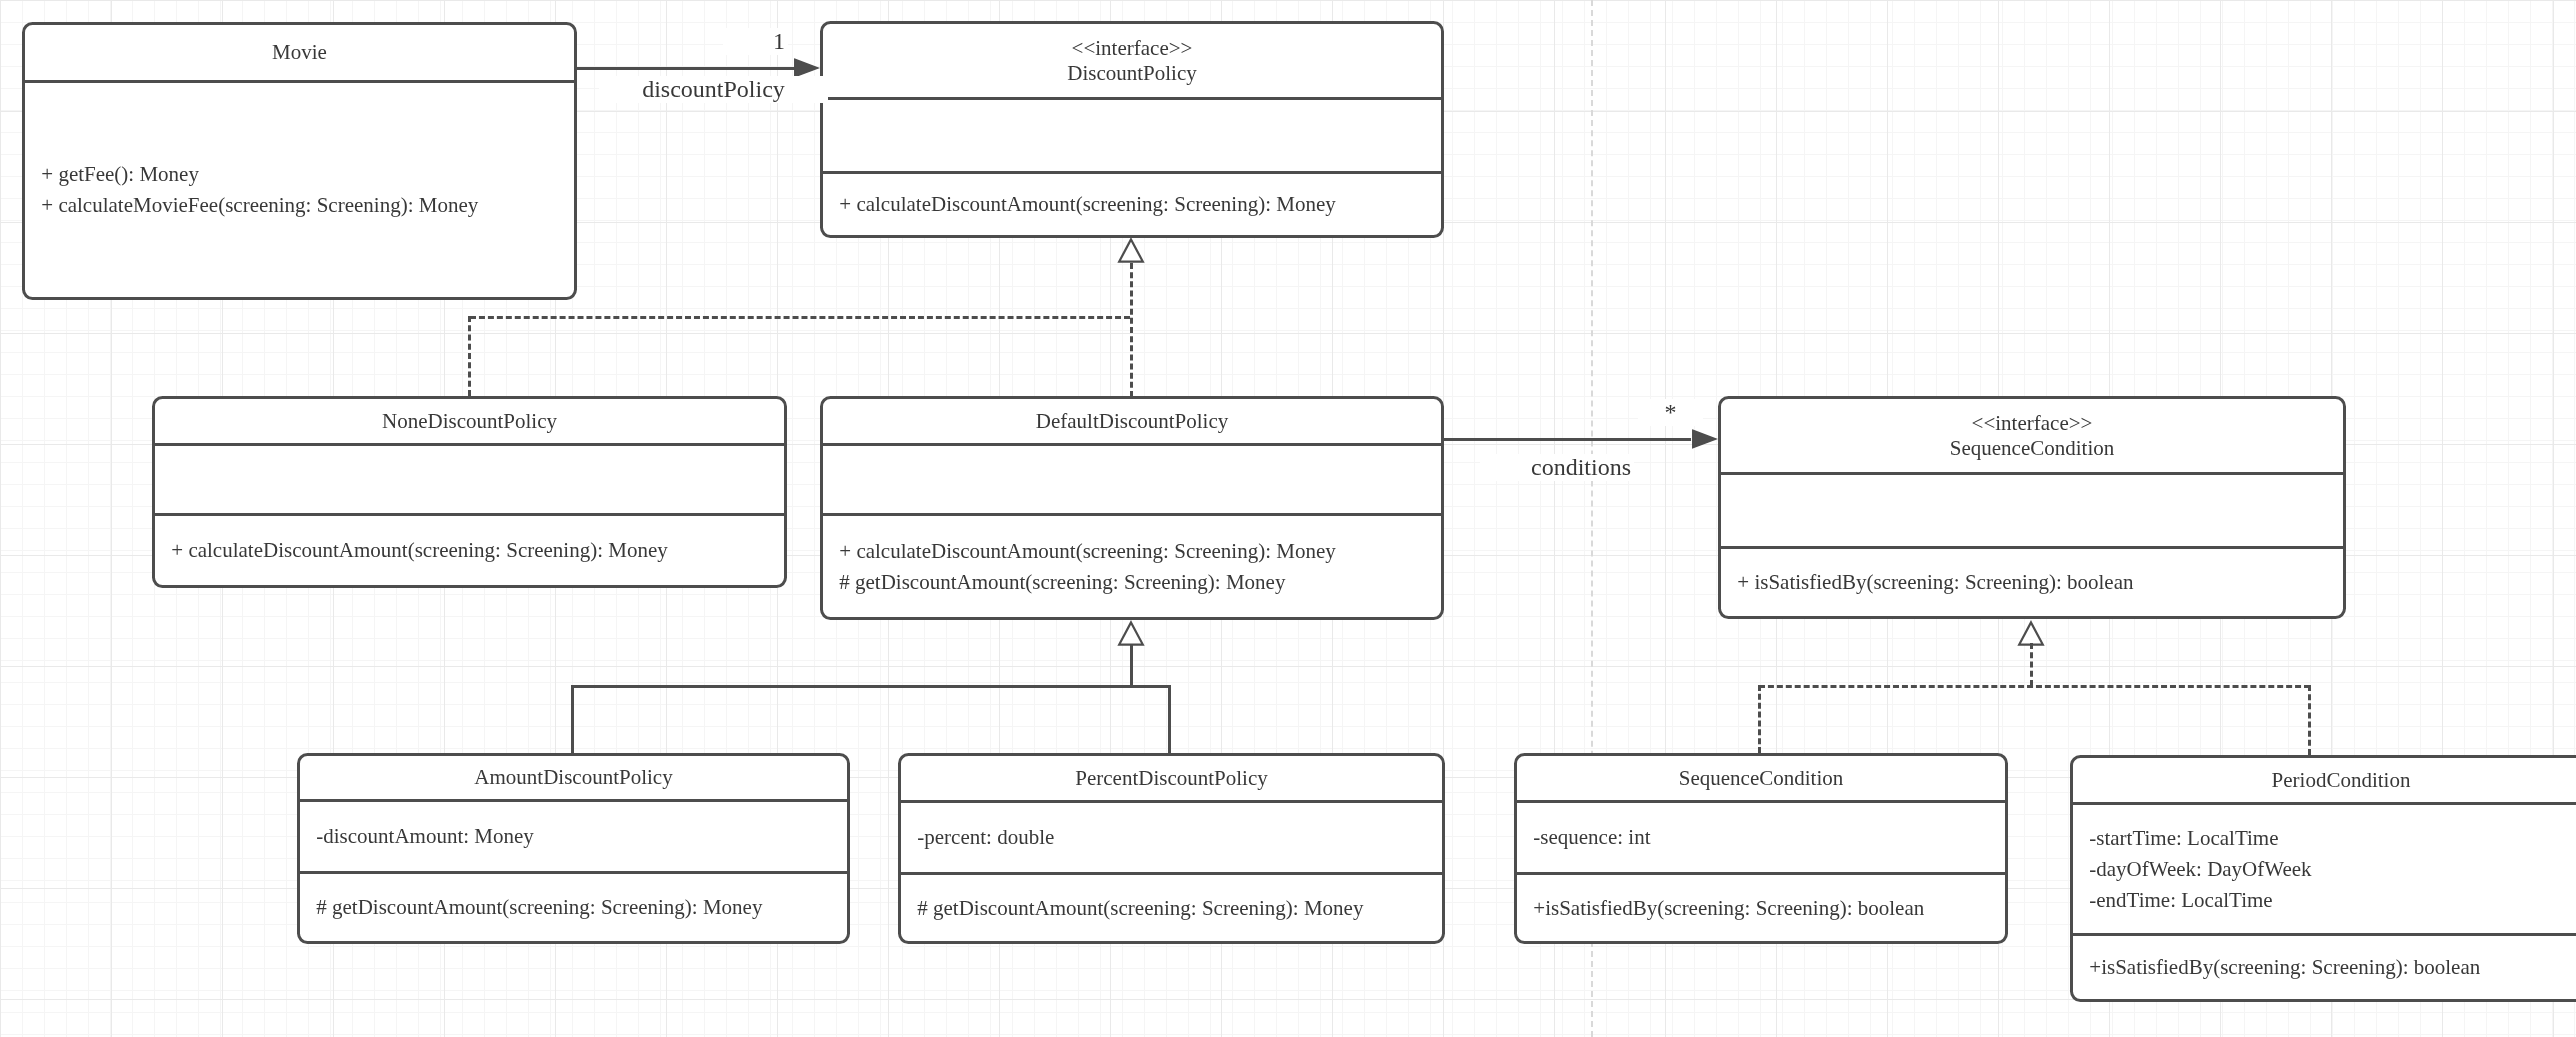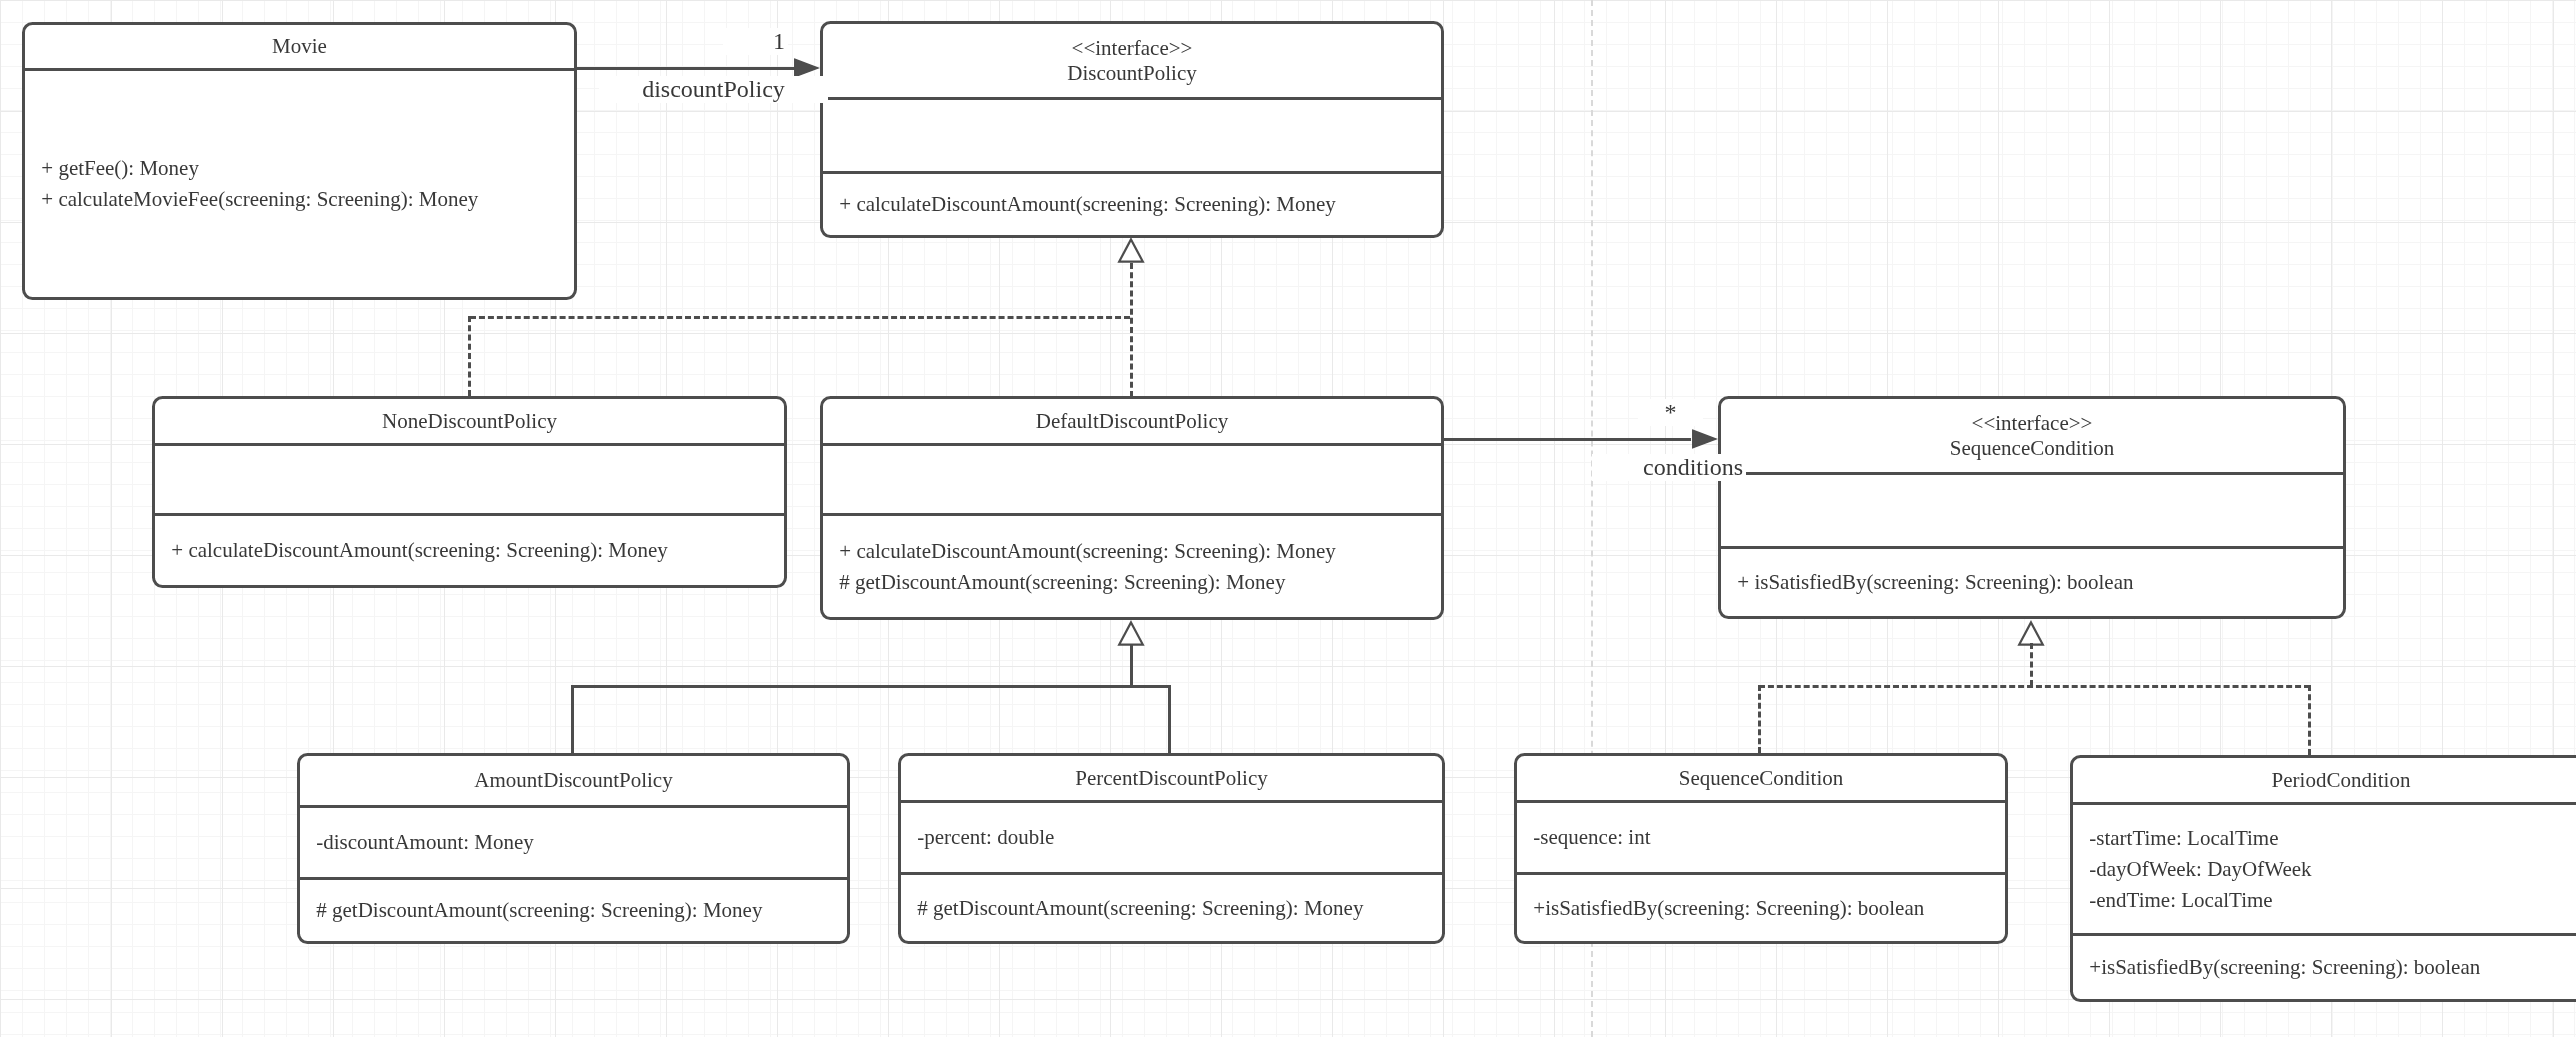--- a/index.html
+++ b/index.html
@@ -44,21 +44,21 @@
   .ta-c{text-align:center;}.ta-r{text-align:right;}
 </style>
 </head>
 <body>
 
 <div class="canvas">
 
   <div class="page-line" style="left:1591px;"></div>
 
   <div class="uml-box" style="left:22px;top:22px;width:555px;height:278px;">
-    <div class="uml-title" style="height:46px;">
+    <div class="uml-title" style="height:58px;">
       <div>Movie</div>
     </div>
     <div class="uml-ops">
       <div>+ getFee(): Money</div>
       <div>+ calculateMovieFee(screening: Screening): Money</div>
     </div>
   </div>
 
   <div class="uml-box" style="left:820px;top:21px;width:624px;height:217px;">
     <div class="uml-title" style="height:76px;">
@@ -97,21 +97,21 @@
       <div>&lt;&lt;interface&gt;&gt;</div>
       <div>SequenceCondition</div>
     </div>
     <div class="uml-attrs" style="height:74px;"></div>
     <div class="uml-ops">
       <div>+ isSatisfiedBy(screening: Screening): boolean</div>
     </div>
   </div>
 
   <div class="uml-box" style="left:297px;top:753px;width:553px;height:191px;">
-    <div class="uml-title" style="height:52px;">
+    <div class="uml-title" style="height:46px;">
       <div>AmountDiscountPolicy</div>
     </div>
     <div class="uml-attrs" style="height:72px;">
       <div>-discountAmount: Money</div>
     </div>
     <div class="uml-ops">
       <div># getDiscountAmount(screening: Screening): Money</div>
     </div>
   </div>
 
@@ -158,21 +158,21 @@
     <polygon points="2,3 34,15 2,27" fill="#4d4d4d" stroke="#4d4d4d" stroke-width="2"></polygon>
   </svg>
   <div class="edge-label ta-r" style="left:723px;top:28px;width:59px;">1</div>
   <div class="edge-label ta-c" style="left:599px;top:76px;width:223px;">discountPolicy</div>
 
   <div class="h-solid" style="left:1444px;top:438px;width:247px;"></div>
   <svg class="arrow" style="left:1691px;top:428px;" width="27" height="22" viewBox="0 0 36 30">
     <polygon points="2,3 34,15 2,27" fill="#4d4d4d" stroke="#4d4d4d" stroke-width="2"></polygon>
   </svg>
   <div class="edge-label ta-c" style="left:1638px;top:399px;width:59px;">*</div>
-  <div class="edge-label ta-r" style="left:1592px;top:454px;width:148px;">conditions</div>
+  <div class="edge-label ta-r" style="left:1480px;top:454px;width:148px;">conditions</div>
 
   <svg class="arrow" style="left:1117px;top:237px;" width="28" height="27" viewBox="0 0 38 36">
     <polygon points="19,3 35,33 3,33" fill="#ffffff" stroke="#4d4d4d" stroke-width="3"></polygon>
   </svg>
   <div class="v-dash" style="left:1130px;top:263px;height:134px;"></div>
   <div class="h-dash" style="left:470px;top:316px;width:660px;"></div>
   <div class="v-dash" style="left:468px;top:316px;height:80px;"></div>
 
   <svg class="arrow" style="left:1117px;top:620px;" width="28" height="27" viewBox="0 0 38 36">
     <polygon points="19,3 35,33 3,33" fill="#ffffff" stroke="#4d4d4d" stroke-width="3"></polygon>

